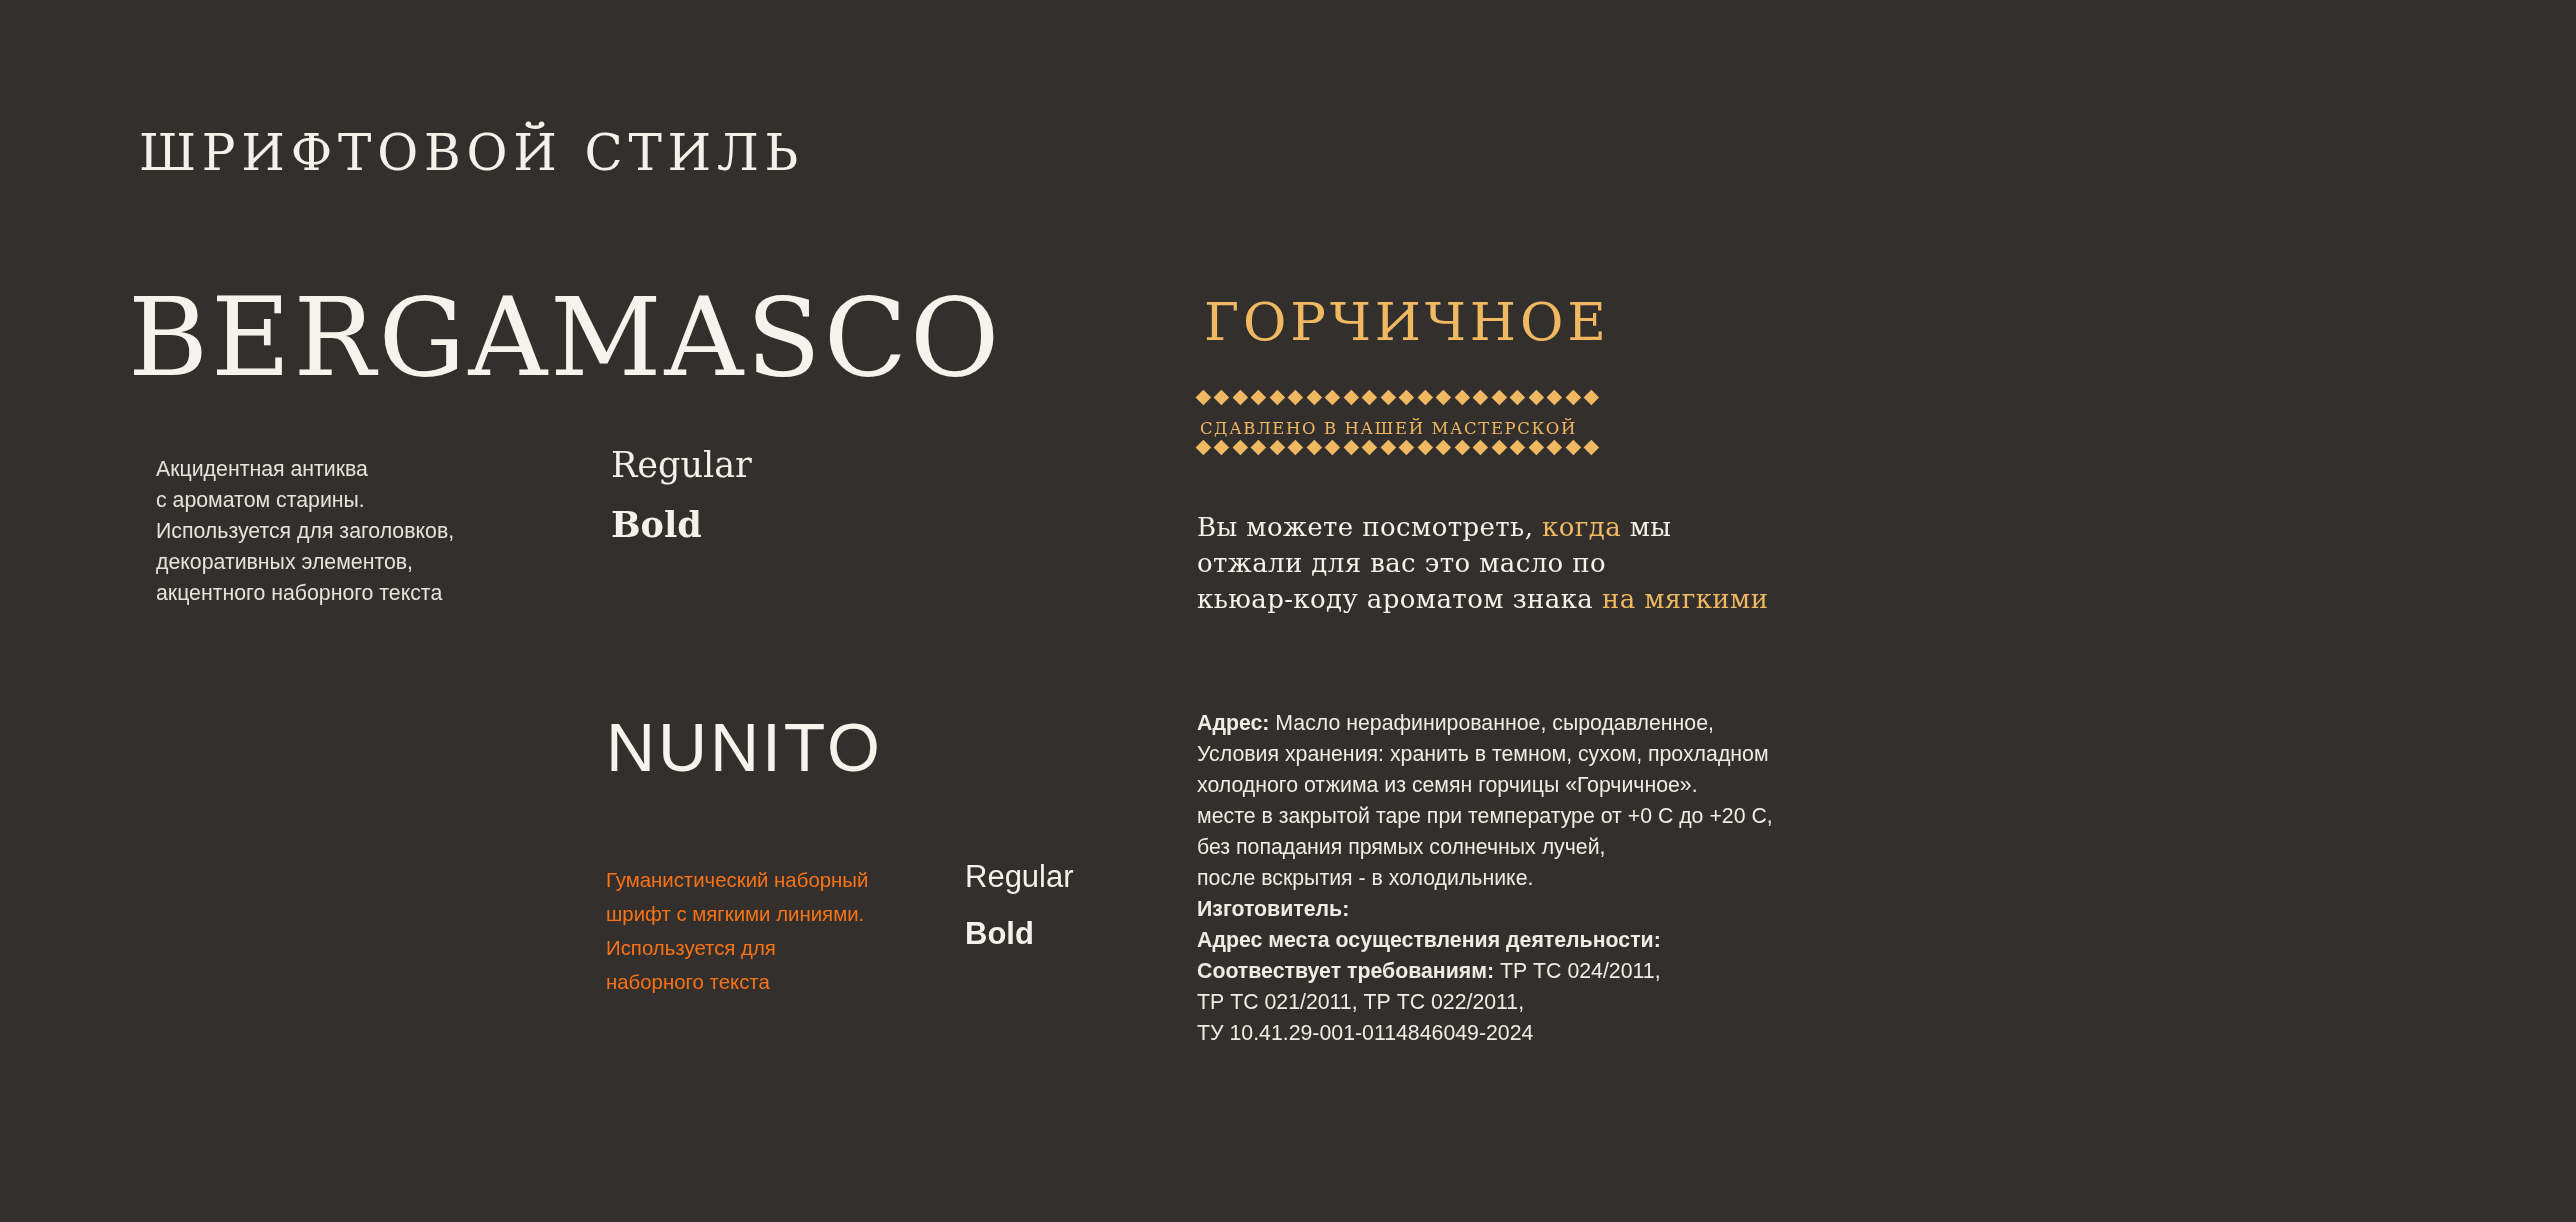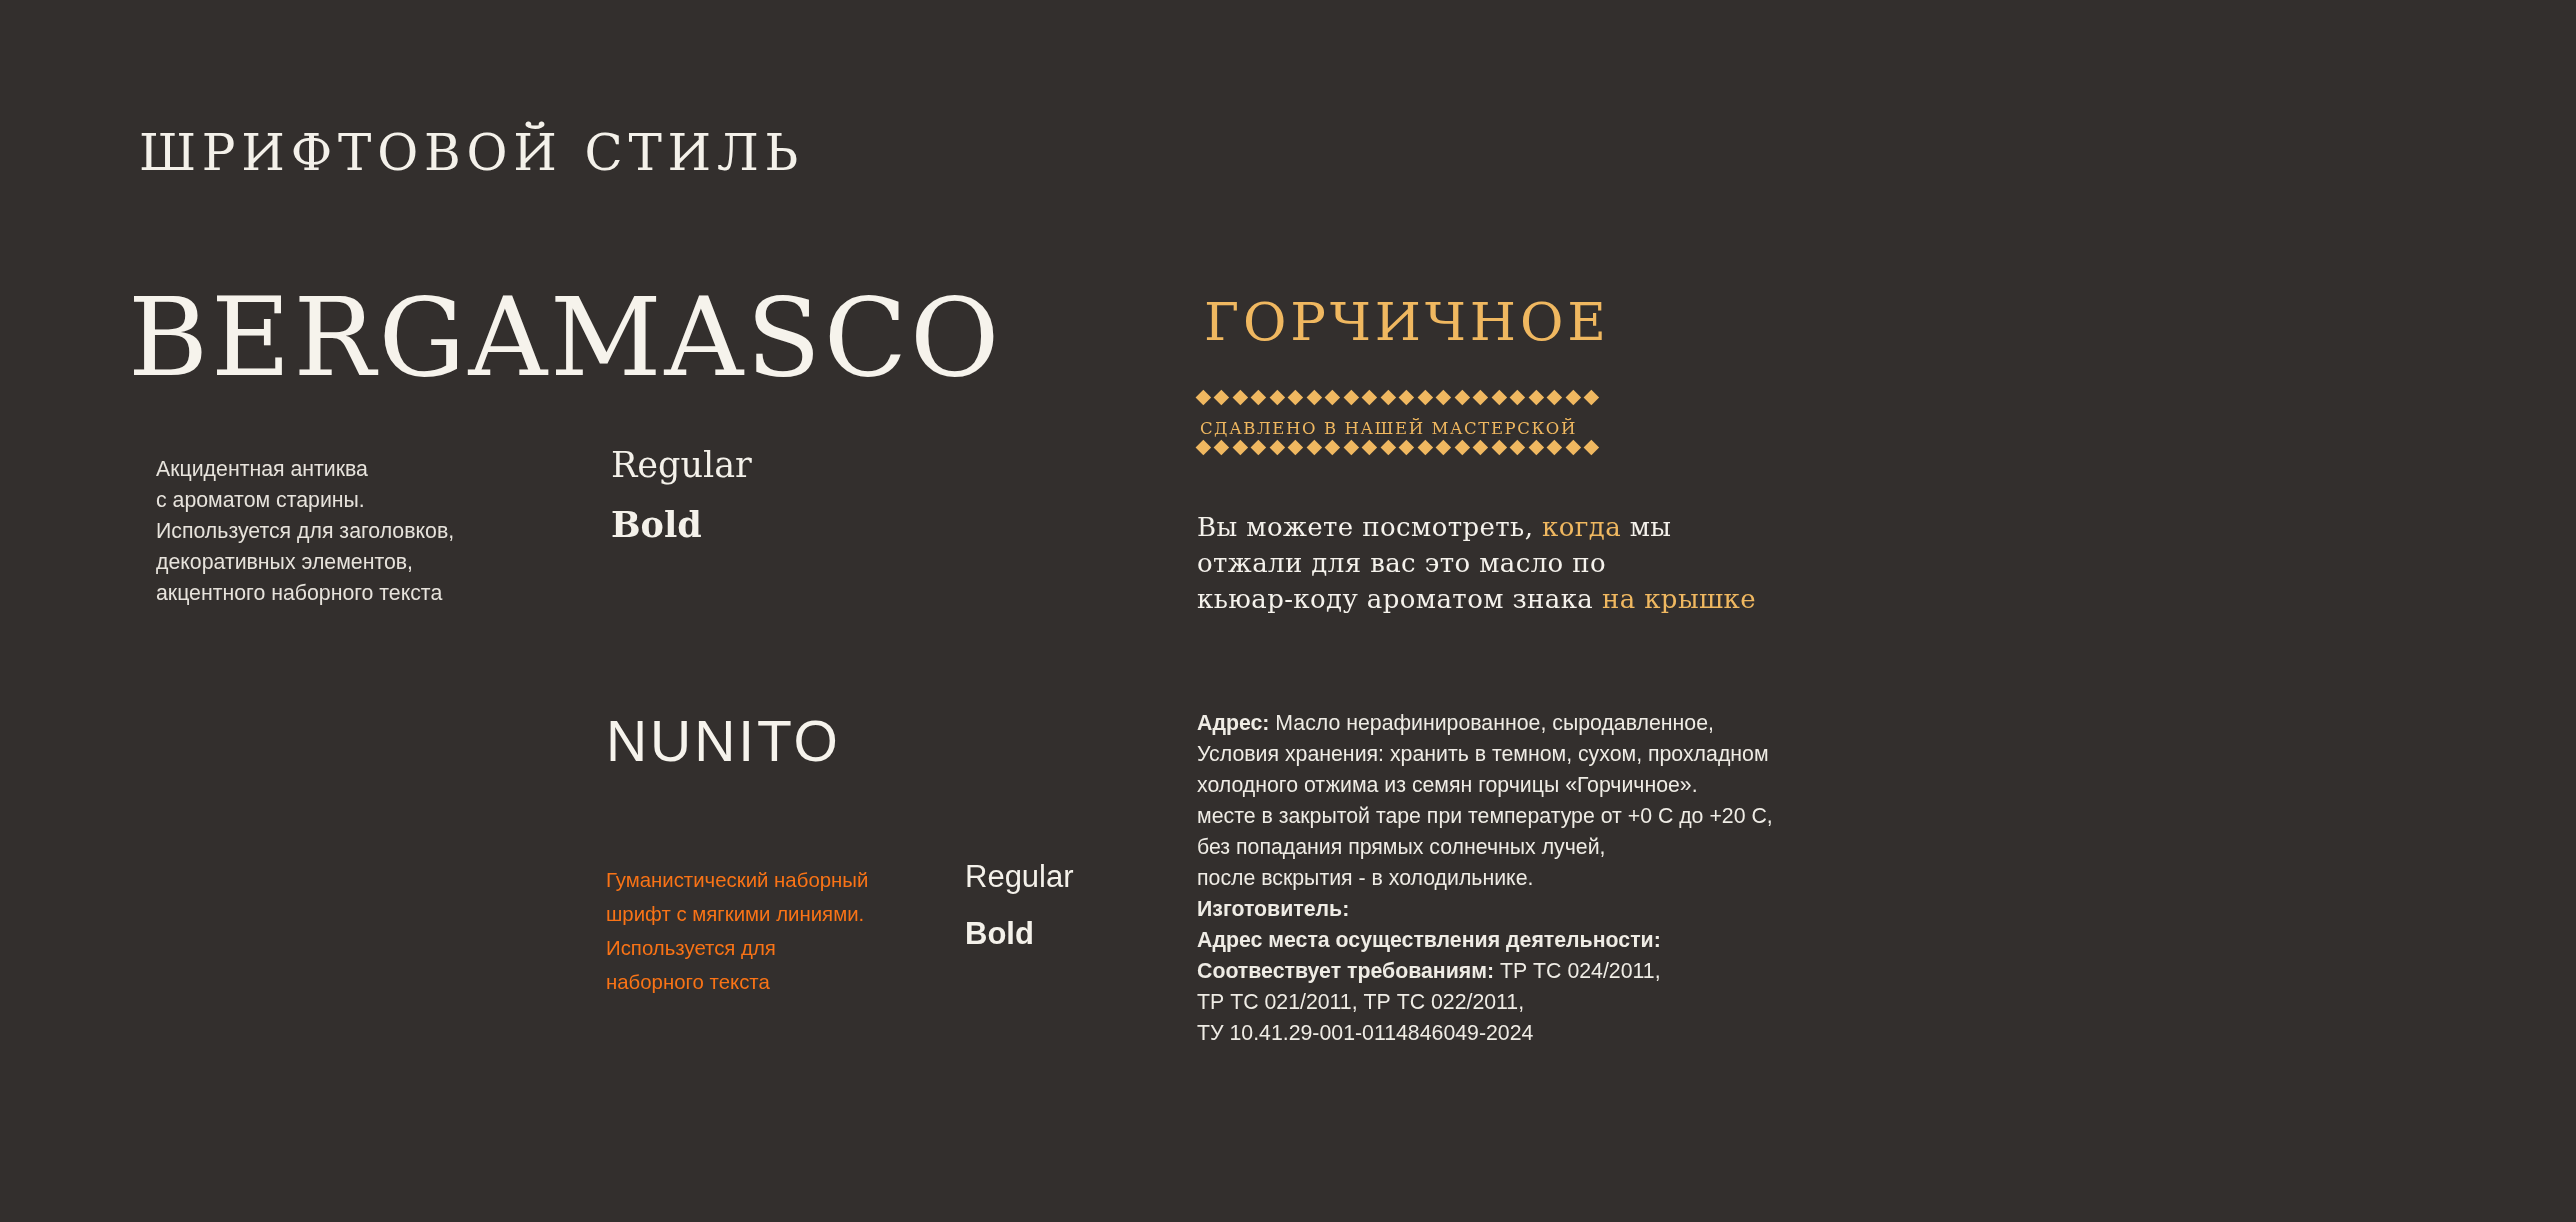--- a/index.html
+++ b/index.html
@@ -74,21 +74,21 @@
     font-weight: 700;
     margin-top: 11.6px;
   }
 
   .nunito-name {
     position: absolute;
     left: 606px;
     top: 708px;
     font-family: "Liberation Sans", sans-serif;
     font-weight: 300;
-    font-size: 57px;
+    font-size: 68px;
     letter-spacing: 2.9px;
     color: #f6f3ec;
     white-space: nowrap;
   }
 
   .nunito-desc {
     position: absolute;
     left: 606px;
     top: 863px;
     font-size: 20.4px;
@@ -234,21 +234,21 @@
 
     <div class="diamond-row top" id="diamonds-top"><span class="diamond"></span><span class="diamond"></span><span class="diamond"></span><span class="diamond"></span><span class="diamond"></span><span class="diamond"></span><span class="diamond"></span><span class="diamond"></span><span class="diamond"></span><span class="diamond"></span><span class="diamond"></span><span class="diamond"></span><span class="diamond"></span><span class="diamond"></span><span class="diamond"></span><span class="diamond"></span><span class="diamond"></span><span class="diamond"></span><span class="diamond"></span><span class="diamond"></span><span class="diamond"></span><span class="diamond"></span></div>
 
     <div class="made-in">СДАВЛЕНО В НАШЕЙ МАСТЕРСКОЙ</div>
 
     <div class="diamond-row bottom" id="diamonds-bottom"><span class="diamond"></span><span class="diamond"></span><span class="diamond"></span><span class="diamond"></span><span class="diamond"></span><span class="diamond"></span><span class="diamond"></span><span class="diamond"></span><span class="diamond"></span><span class="diamond"></span><span class="diamond"></span><span class="diamond"></span><span class="diamond"></span><span class="diamond"></span><span class="diamond"></span><span class="diamond"></span><span class="diamond"></span><span class="diamond"></span><span class="diamond"></span><span class="diamond"></span><span class="diamond"></span><span class="diamond"></span></div>
 
     <div class="tagline">
       <span>Вы можете посмотреть, </span><span class="accent">когда</span><span> мы</span><br>
       <span>отжали для вас это масло по</span><br>
-      <span>кьюар-коду ароматом знака </span><span class="accent">на крышке</span>
+      <span>кьюар-коду ароматом знака </span><span class="accent">на мягкими</span>
     </div>
 
     <div class="info-block">
       <p><b>Адрес:</b><span> Масло нерафинированное, сыродавленное,</span></p>
       <p>Условия хранения: хранить в темном, сухом,  прохладном</p>
       <p>холодного отжима из семян горчицы «Горчичное».</p>
       <p>месте в закрытой таре при температуре от +0 С до +20 С,</p>
       <p>без попадания прямых солнечных лучей,</p>
       <p>после вскрытия - в холодильнике.</p>
       <p><b>Изготовитель:</b></p>

